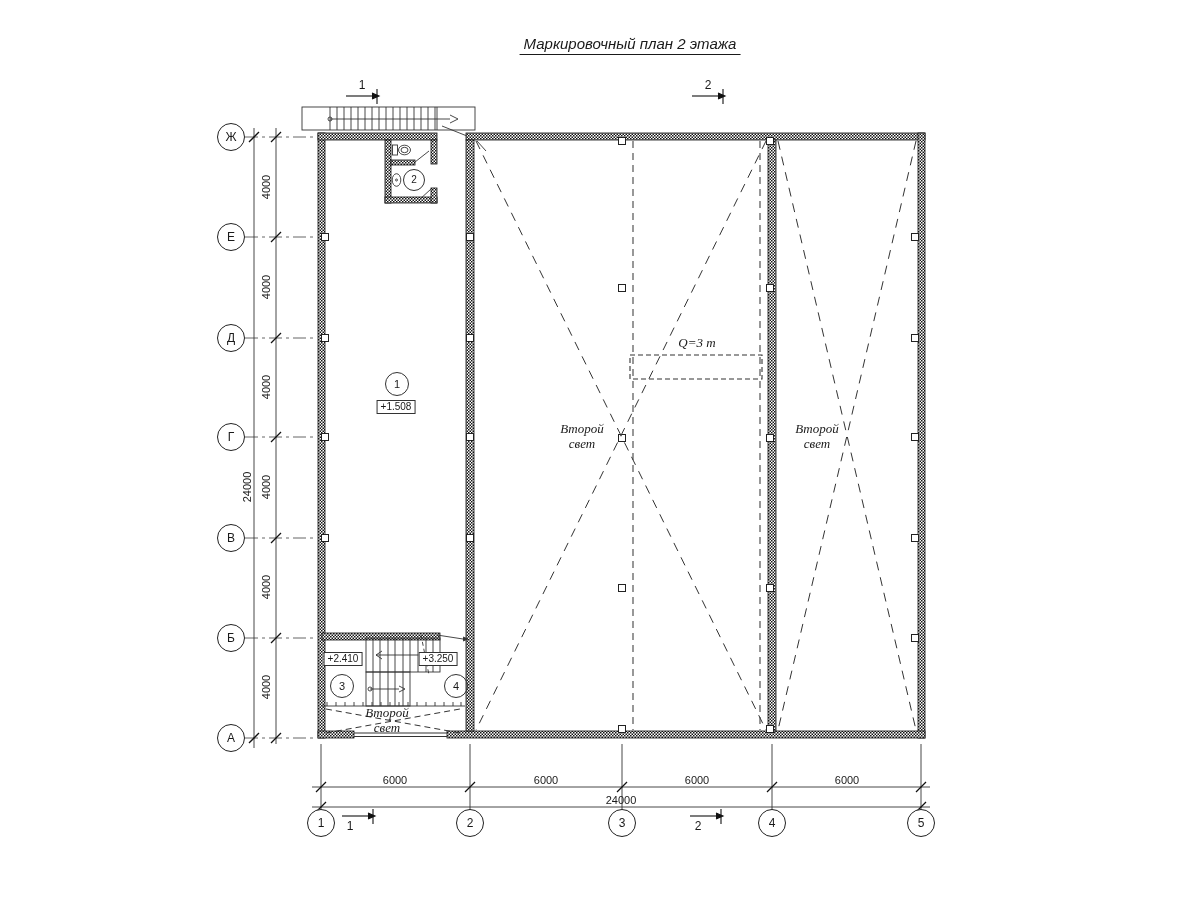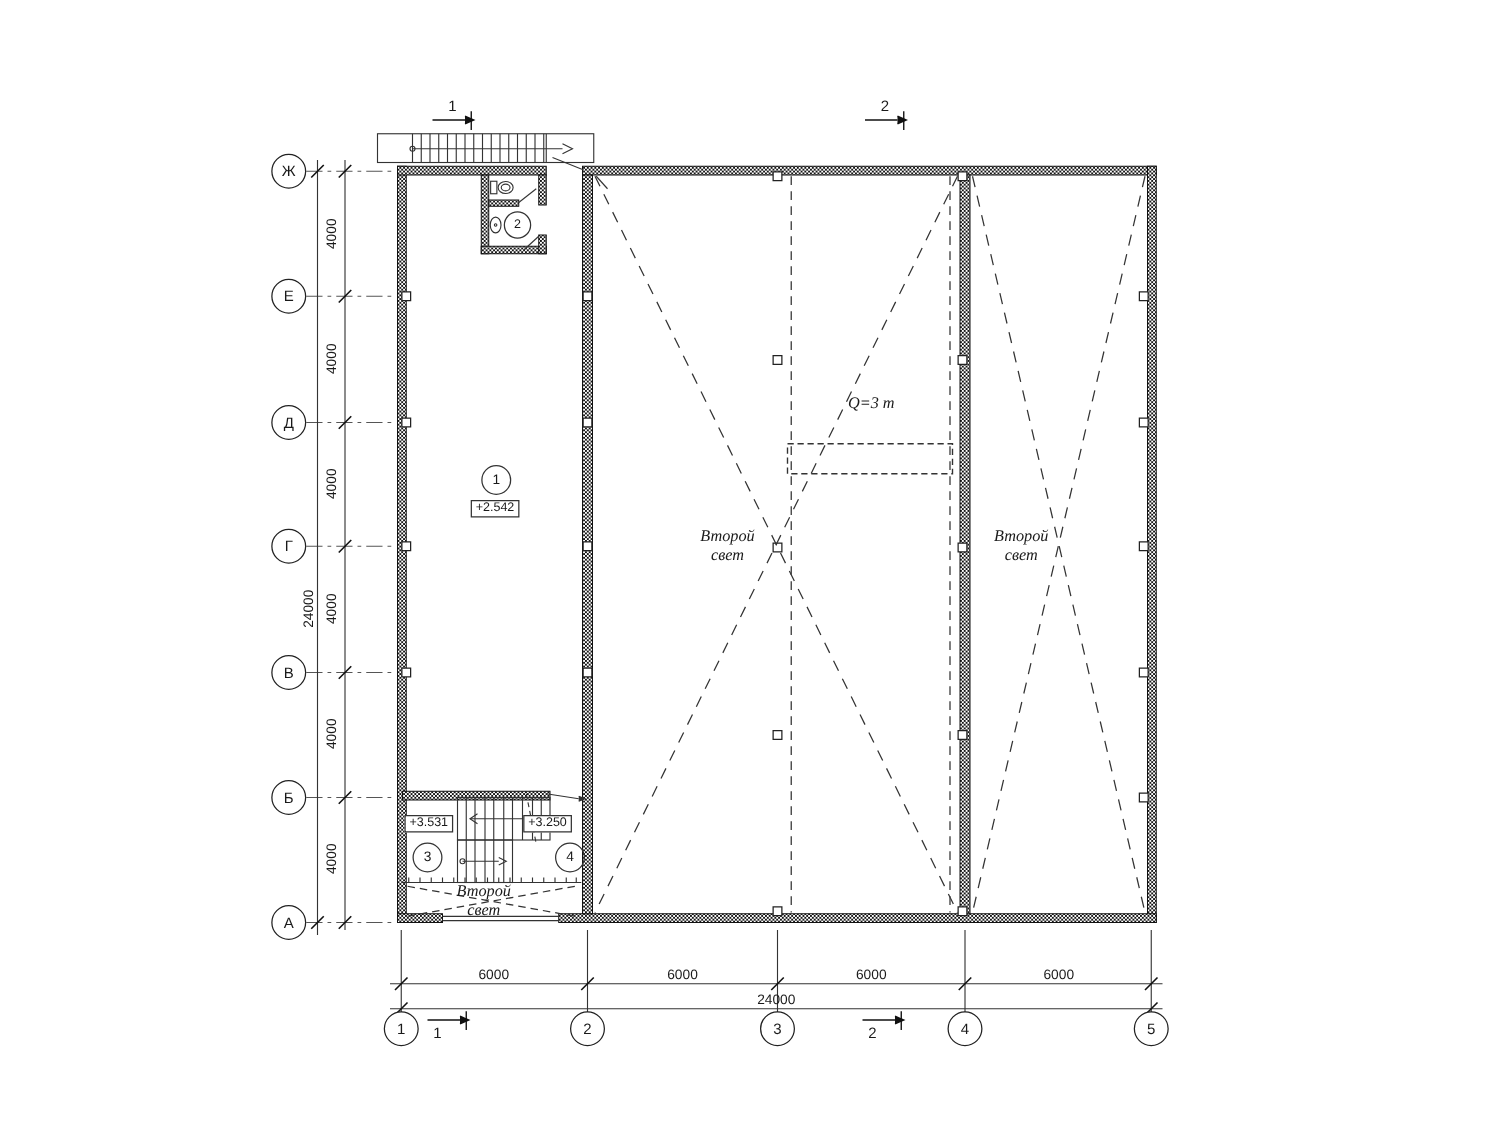--- a/index.html
+++ b/index.html
@@ -190,20 +190,23 @@
         <path d="M723 89V104" fill="none"></path>
       <path d="M342 816H368" fill="none"></path>
         <path d="M368 813L375 816L368 819"></path>
         <path d="M373 809V824" fill="none"></path>
       <path d="M690 816H716" fill="none"></path>
         <path d="M716 813L723 816L716 819"></path>
         <path d="M721 809V824" fill="none"></path>
     </g>
   </svg>
 
+  <div class="abs ctr" style="left:630px;top:45px;">
+    <div class="title">Маркировочный план 2 этажа</div>
+  </div>
 
   <div class="abs ctr bubble" style="left:231px;top:137px;">Ж</div>
   <div class="abs ctr bubble" style="left:231px;top:237px;">Е</div>
   <div class="abs ctr bubble" style="left:231px;top:338px;">Д</div>
   <div class="abs ctr bubble" style="left:231px;top:437px;">Г</div>
   <div class="abs ctr bubble" style="left:231px;top:538px;">В</div>
   <div class="abs ctr bubble" style="left:231px;top:638px;">Б</div>
   <div class="abs ctr bubble" style="left:231px;top:738px;">А</div>
 
   <div class="abs ctr bubble" style="left:321px;top:823px;">1</div>
@@ -225,35 +228,35 @@
   <div class="abs ctr dim" style="left:697px;top:780px;">6000</div>
   <div class="abs ctr dim" style="left:847px;top:780px;">6000</div>
   <div class="abs ctr dim" style="left:621px;top:800px;">24000</div>
 
   <div class="abs ctr marknum" style="left:362px;top:85px;">1</div>
   <div class="abs ctr marknum" style="left:708px;top:85px;">2</div>
   <div class="abs ctr marknum" style="left:350px;top:826px;">1</div>
   <div class="abs ctr marknum" style="left:698px;top:826px;">2</div>
 
   <div class="abs ctr roomnum" style="left:397px;top:384px;">1</div>
-  <div class="abs ctr elev" style="left:396px;top:407px;">+2.542</div>
+  <div class="abs ctr elev" style="left:396px;top:407px;">+1.508</div>
   <div class="abs ctr roomnum small" style="left:414px;top:180px;">2</div>
   <div class="abs ctr roomnum" style="left:342px;top:686px;">3</div>
-  <div class="abs ctr elev" style="left:343px;top:659px;">+3.531</div>
+  <div class="abs ctr elev" style="left:343px;top:659px;">+2.410</div>
   <div class="abs ctr roomnum" style="left:456px;top:686px;">4</div>
   <div class="abs ctr elev" style="left:438px;top:659px;">+3.250</div>
 
   <div class="abs ctr serifit" style="left:582px;top:436px;">
     <div>Второй</div>
     <div>свет</div>
   </div>
   <div class="abs ctr serifit" style="left:817px;top:436px;">
     <div>Второй</div>
     <div>свет</div>
   </div>
   <div class="abs ctr serifit" style="left:387px;top:720px;">
     <div>Второй</div>
     <div>свет</div>
   </div>
 
-  <div class="abs ctr serifit" style="left:697px;top:322px;font-style:italic;">Q=3 т</div>
+  <div class="abs ctr serifit" style="left:697px;top:342px;font-style:italic;">Q=3 т</div>
 
 </div>
 
 </body></html>

